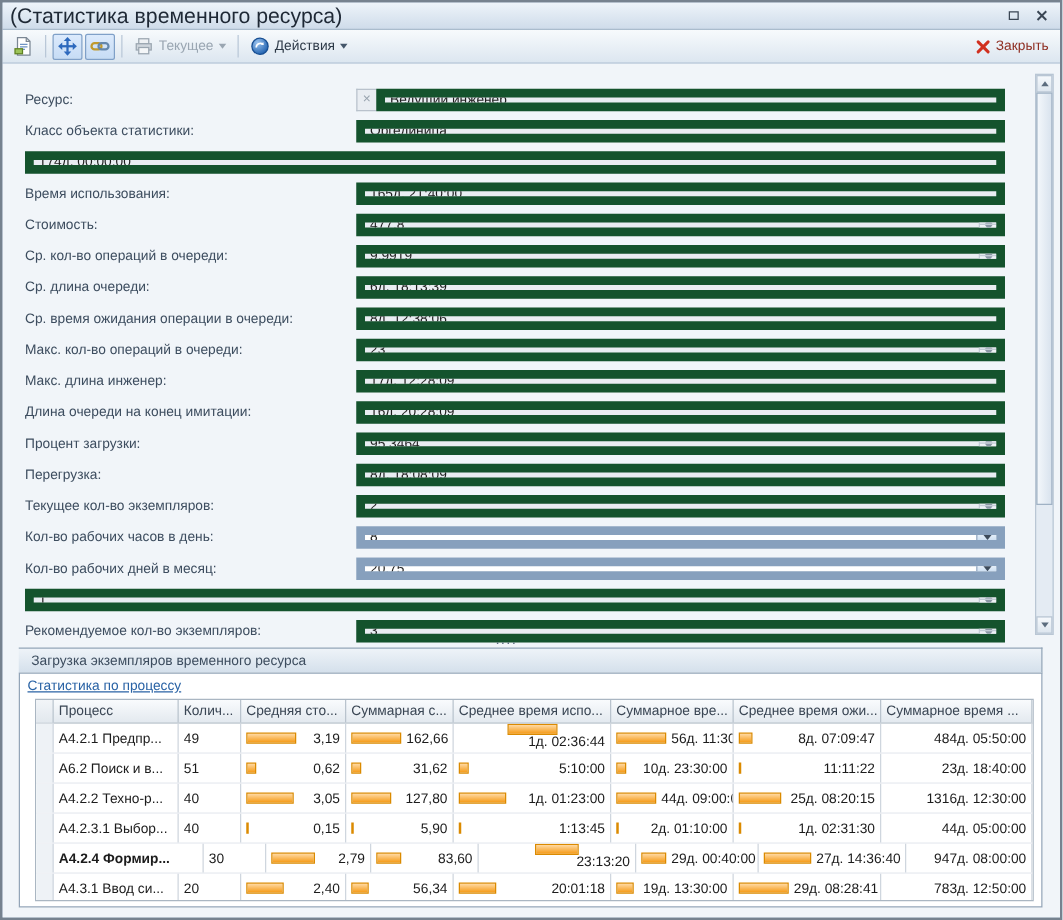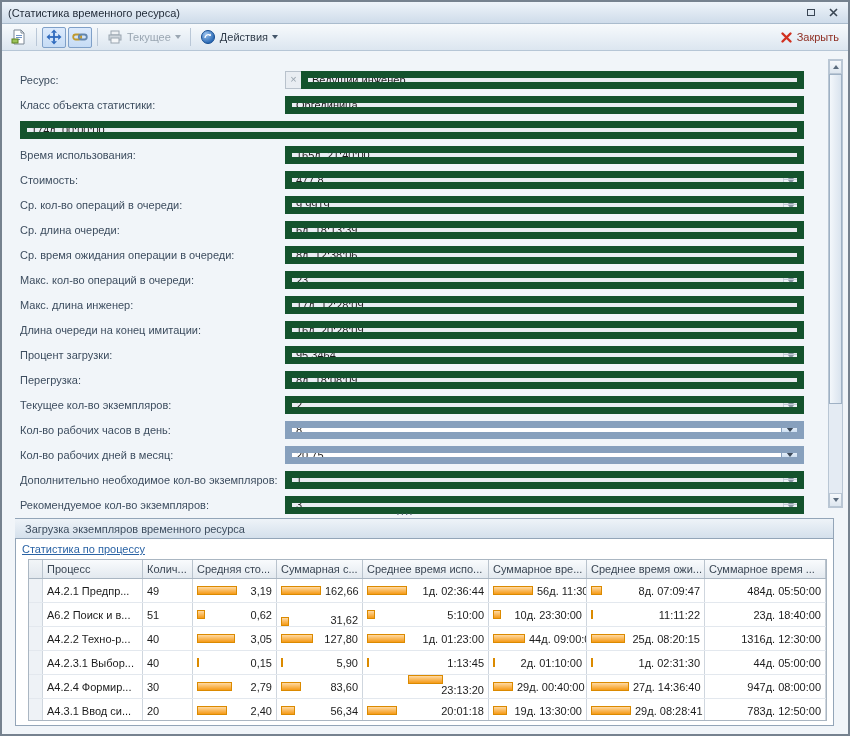--- a/index.html
+++ b/index.html
@@ -2,21 +2,21 @@
 <html><head>
 <meta charset="utf-8">
 <style>
   html,body{margin:0;padding:0;background:#e8edf2;}
   body{width:850px;height:736px;font-family:"Liberation Sans",sans-serif;}
   *{box-sizing:border-box;}
   .window{width:850px;height:736px;border:2px solid #76828f;background:#ccd9e8;display:flex;flex-direction:column;overflow:hidden;}
 
   
   .titlebar{height:22px;flex:0 0 22px;display:flex;align-items:center;padding:0 6px;
-    background:linear-gradient(#eef4fa,#cfdcea);border-bottom:1px solid #aabccd;font-size:11px;color:#1e2835;}
+    background:linear-gradient(#eef4fa,#cfdcea);border-bottom:1px solid #aabccd;font-size:17px;color:#1e2835;}
   .title{flex:1;overflow:hidden;white-space:nowrap;}
   .wbtn{width:18px;height:15px;display:flex;align-items:center;justify-content:center;margin-left:4px;cursor:default;}
   .maxglyph{width:8px;height:7px;border:1.5px solid #3a4654;display:inline-block;}
 
   
   .toolbar{height:27px;flex:0 0 27px;display:flex;align-items:center;gap:2px;padding:0 5px;
     background:linear-gradient(#f7fafc,#dce6f0);border-bottom:1px solid #b6c6d6;}
   .tbtn{height:21px;min-width:22px;display:flex;align-items:center;justify-content:center;gap:4px;
     padding:0 3px;border:1px solid transparent;border-radius:2px;font-size:11px;color:#2e3a48;}
   .tbtn.pressed{background:linear-gradient(#dceafc,#c6dcf5);border-color:#7fa0c8;}
@@ -335,21 +335,20 @@
           <div class="fwrap">
             <div class="fbox white">
               <span class="fval">20,75</span>
               <span class="ddbtn">
                 <i class="tri"></i>
               </span>
             </div>
           </div>
         </div>
         <div class="frow">
-          <div class="flabel">Дополнительно необходимое кол-во экземпляров:</div>
           <div class="fwrap">
             <div class="fbox">
               <span class="fval">1</span>
               <span class="spin">
                 <i>
                   <b class="spin-tri-up"></b>
                 </i>
                 <i>
                   <b class="spin-tri-dn"></b>
                 </i>
@@ -410,21 +409,21 @@
               <div class="gcell" style="width: 100px;">А4.2.1 Предпр...</div>
               <div class="gcell" style="width: 50px;">49</div>
               <div class="gcell numcell" style="width: 84px;">
                 <span class="bar" style="width: 40px;"></span>
                 <span class="num">3,19</span>
               </div>
               <div class="gcell numcell" style="width: 86px;">
                 <span class="bar" style="width: 40px;"></span>
                 <span class="num">162,66</span>
               </div>
-              <div class="gcell numcell" style="width: 126px;">
+              <div class="gcell numcell" style="width: 126px; flex-direction: column;">
                 <span class="bar" style="width: 40px;"></span>
                 <span class="num">1д. 02:36:44</span>
               </div>
               <div class="gcell numcell" style="width: 98px;">
                 <span class="bar" style="width: 40px;"></span>
                 <span class="num">56д. 11:30:00</span>
               </div>
               <div class="gcell numcell" style="width: 118px;">
                 <span class="bar" style="width: 11px;"></span>
                 <span class="num">8д. 07:09:47</span>
@@ -434,21 +433,21 @@
               </div>
             </div>
             <div class="grow">
               <div class="gcell gind"></div>
               <div class="gcell" style="width: 100px;">А6.2 Поиск и в...</div>
               <div class="gcell" style="width: 50px;">51</div>
               <div class="gcell numcell" style="width: 84px;">
                 <span class="bar" style="width: 8px;"></span>
                 <span class="num">0,62</span>
               </div>
-              <div class="gcell numcell" style="width: 86px; align-items: flex-end;">
+              <div class="gcell numcell" style="width: 86px;">
                 <span class="bar" style="width: 8px;"></span>
                 <span class="num">31,62</span>
               </div>
               <div class="gcell numcell" style="width: 126px;">
                 <span class="bar" style="width: 8px;"></span>
                 <span class="num">5:10:00</span>
               </div>
               <div class="gcell numcell" style="width: 98px;">
                 <span class="bar" style="width: 8px;"></span>
                 <span class="num">10д. 23:30:00</span>
@@ -512,21 +511,21 @@
               <div class="gcell numcell" style="width: 118px;">
                 <span class="bar" style="width: 2px;"></span>
                 <span class="num">1д. 02:31:30</span>
               </div>
               <div class="gcell numcell" style="width: 130px; flex: 1 1 auto;">
                 <span class="num">44д. 05:00:00</span>
               </div>
             </div>
             <div class="grow">
               <div class="gcell gind"></div>
-              <div class="gcell" style="width: 100px;">А4.2.4 Формир...</div>
+              <div class="gcell" style="width: 120px; font-weight: bold;">А4.2.4 Формир...</div>
               <div class="gcell" style="width: 50px;">30</div>
               <div class="gcell numcell" style="width: 84px;">
                 <span class="bar" style="width: 35px;"></span>
                 <span class="num">2,79</span>
               </div>
               <div class="gcell numcell" style="width: 86px;">
                 <span class="bar" style="width: 20px;"></span>
                 <span class="num">83,60</span>
               </div>
               <div class="gcell numcell" style="width: 126px; flex-direction: column;">

